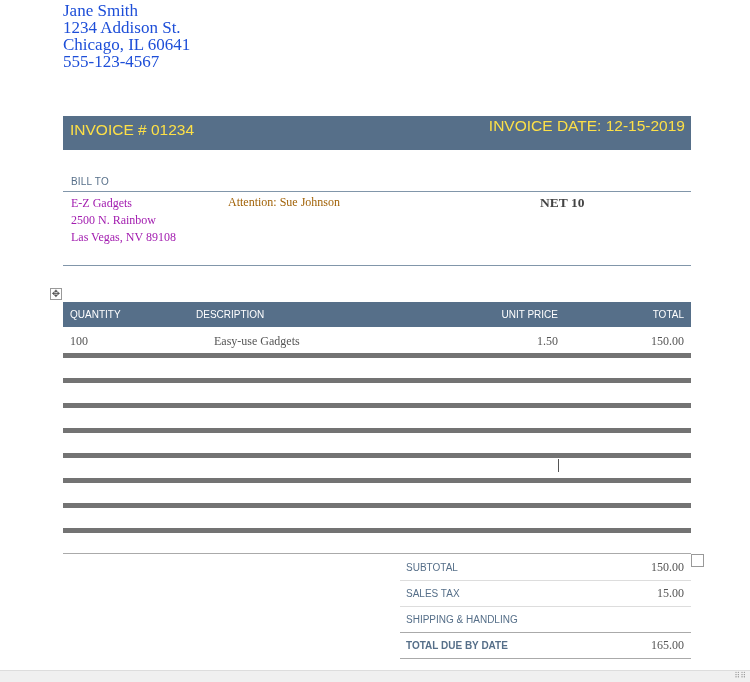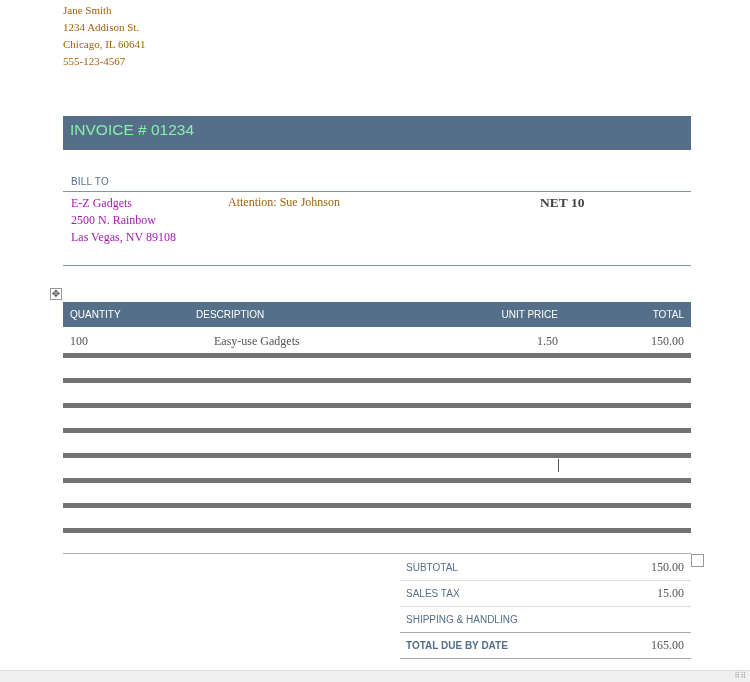--- a/index.html
+++ b/index.html
@@ -1,21 +1,21 @@
 <!DOCTYPE html>
 <html><head>
 <meta charset="utf-8">
 <style>
   html, body { margin:0; padding:0; }
   body { width:750px; height:682px; background:#fff; position:relative; overflow:hidden;
          font-family:"Liberation Serif", "DejaVu Serif", serif; color:#555; }
   .abs { position:absolute; }
-  .sender { left:63px; top:2px; font-size:11px; line-height:17px; color:#a16207; }
+  .sender { left:63px; top:2px; font-size:17px; line-height:17px; color:#1d4ed8; }
   .sender div { white-space:nowrap; }
-  .banner { left:63px; top:116px; width:628px; height:34px; background:#566f89; color:#86efac;
+  .banner { left:63px; top:116px; width:628px; height:34px; background:#566f89; color:#fde047;
             font-family:"Liberation Sans", "DejaVu Sans", sans-serif; }
   .banner .inv-no { position:absolute; left:7px; top:5px; font-size:15.5px; }
   .banner .inv-date { position:absolute; right:6px; top:1px; font-size:15.5px; }
   .sans { font-family:"Liberation Sans", "DejaVu Sans", sans-serif; }
   .billto-label { left:71px; top:176px; font-size:10px; color:#566f89; letter-spacing:0.2px; }
   .hr { background:#8196aa; height:1px; }
   .billto-addr { left:71px; top:195px; font-size:12px; line-height:17px; color:#a21caf; }
   .attention { left:228px; top:195px; font-size:12px; color:#a16207; }
   .net { left:540px; top:195px; font-size:13.5px; font-weight:bold; color:#444; }
   .move-handle { left:50px; top:288px; width:12px; height:12px; border:1px solid #999; box-sizing:border-box;
@@ -40,20 +40,21 @@
 
 <div class="abs sender">
   <div>Jane Smith</div>
   <div>1234 Addison St.</div>
   <div>Chicago, IL 60641</div>
   <div>555-123-4567</div>
 </div>
 
 <div class="abs banner">
   <span class="inv-no">INVOICE # 01234</span>
+  <span class="inv-date">INVOICE DATE: 12-15-2019</span>
 </div>
 
 <div class="abs sans billto-label">BILL TO</div>
 <div class="abs hr" style="left:63px; top:191px; width:628px;"></div>
 <div class="abs billto-addr">
   <div>E-Z Gadgets</div>
   <div>2500 N. Rainbow</div>
   <div>Las Vegas, NV 89108</div>
 </div>
 <div class="abs attention">Attention: Sue Johnson</div>

